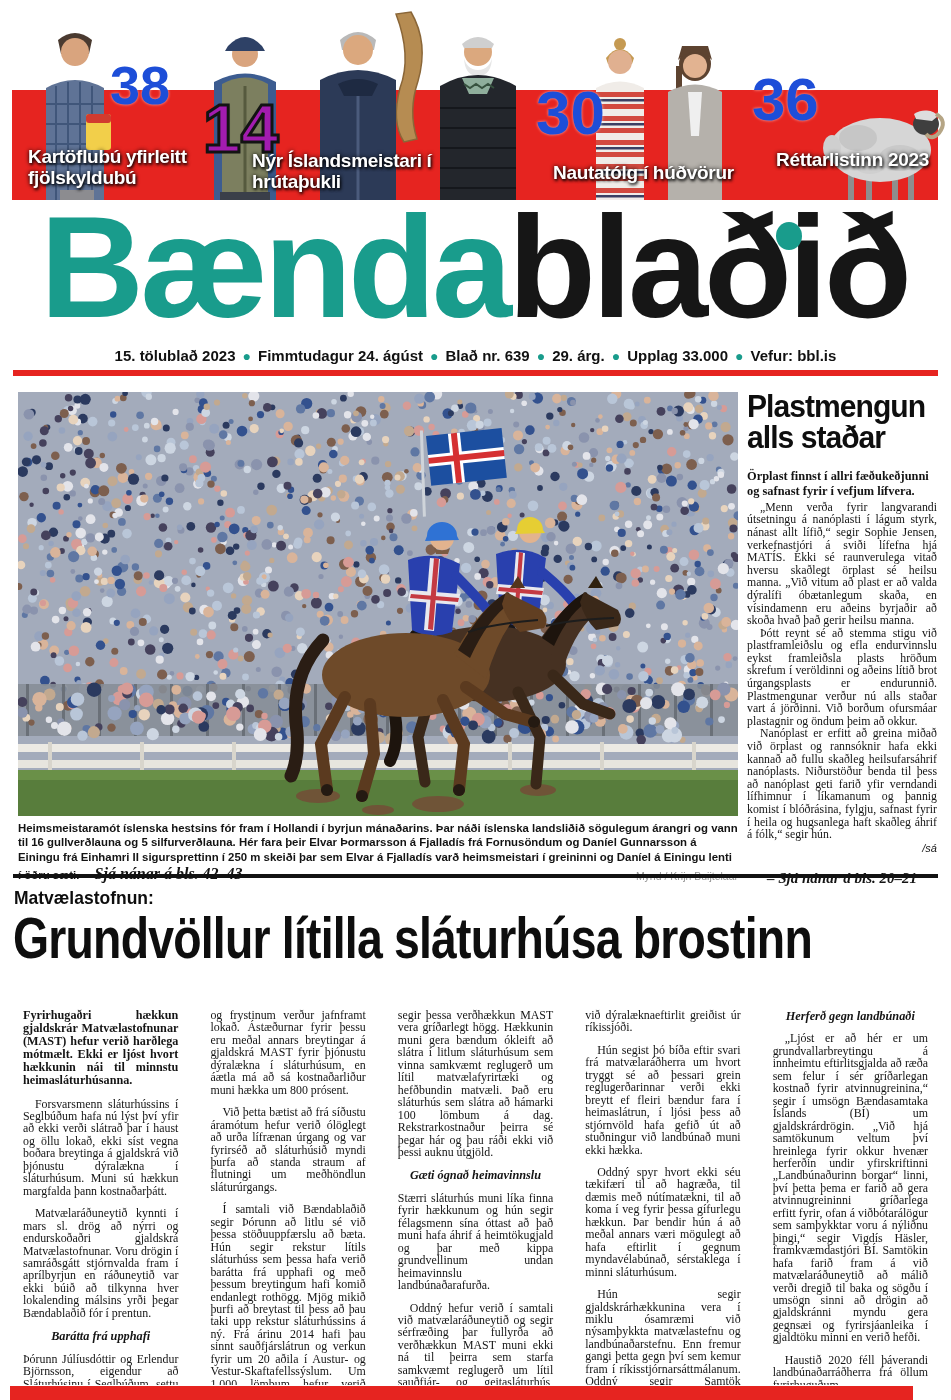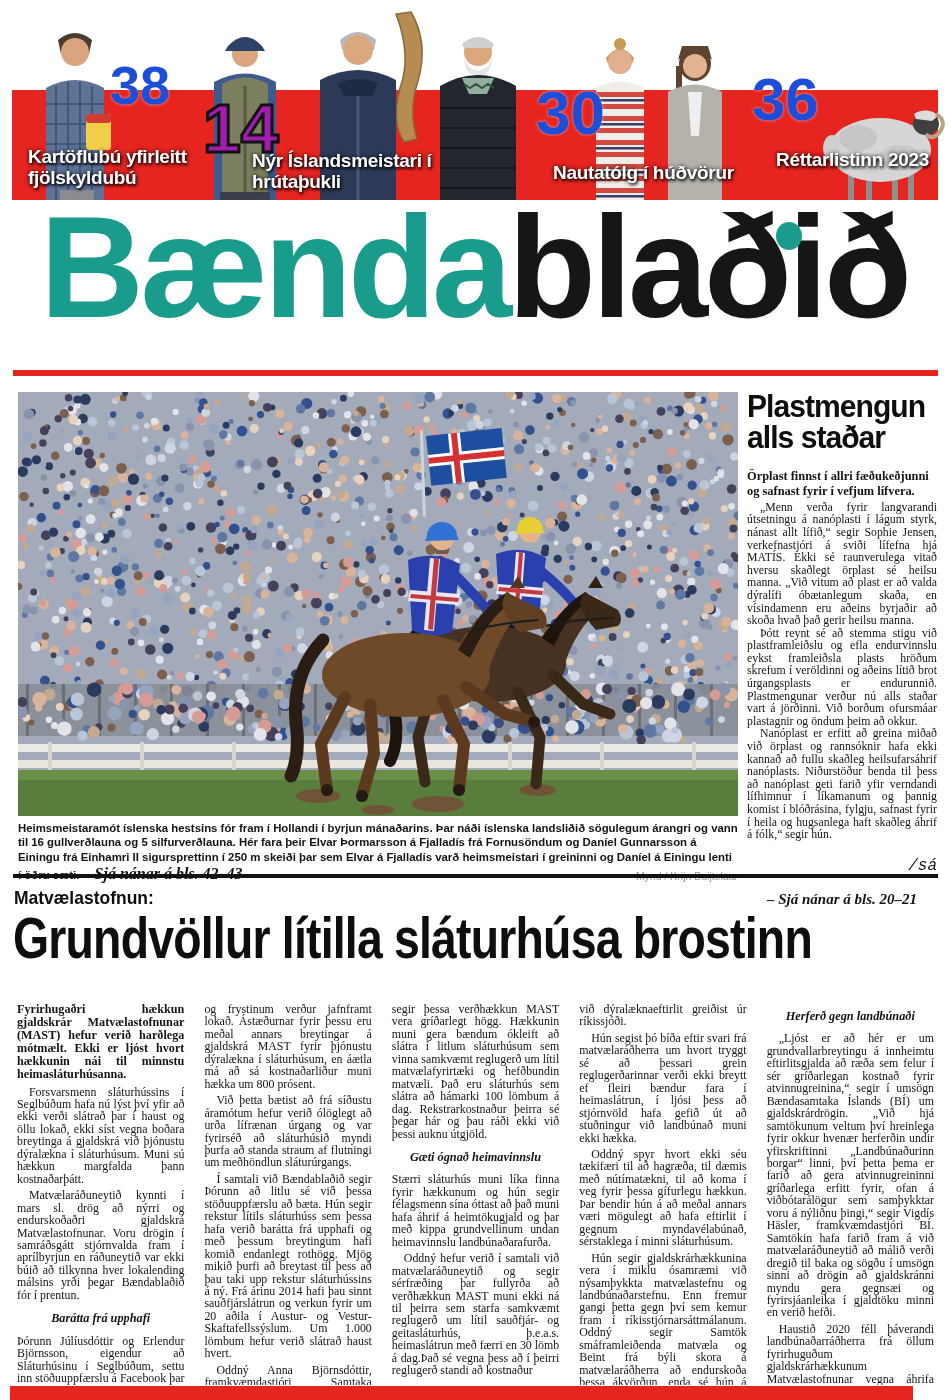--- a/index.html
+++ b/index.html
@@ -38,34 +38,34 @@
 
   #rule-black{position:absolute;left:13px;top:874px;width:925px;height:4px;background:#121212;}
 
   
   #side-article{position:absolute;left:747px;top:391px;width:190px;}
   #side-title{font-weight:bold;font-size:31px;line-height:1.0;letter-spacing:-1px;color:#0e0e0e;
               white-space:pre-line;transform:scaleX(.97);transform-origin:left top;margin-bottom:16px;}
   #side-lead{font-family:"Liberation Serif",serif;font-weight:bold;font-size:12.4px;line-height:1.2;margin-bottom:2px;}
   .side-p{font-family:"Liberation Serif",serif;font-size:11.8px;line-height:12.6px;text-align:justify;margin:0;}
   .side-p.pi{text-indent:13px;}
-  #side-signoff{font-family:Liberation Mono, monospace;font-style:italic;font-size:16px;text-align:right;margin-top:16px;}
+  #side-signoff{font-family:Liberation Sans, sans-serif;font-style:italic;font-size:11px;text-align:right;margin-top:1px;}
   #side-more{font-family:"Liberation Serif",serif;font-weight:bold;font-style:italic;font-size:15px;
              text-align:center;margin-top:16px;}
 
   
   #kicker{position:absolute;left:14px;top:887px;font-weight:bold;font-size:19px;color:#0e0e0e;
           transform:scaleX(.92);transform-origin:left top;}
   #headline{position:absolute;left:13px;top:909px;font-weight:bold;font-size:58px;line-height:1;
             letter-spacing:-1px;color:#0e0e0e;white-space:nowrap;
             transform:scaleX(.80);transform-origin:left top;}
   #columns{position:absolute;left:13px;top:999px;width:925px;height:386px;display:flex;gap:12px;overflow:hidden;}
   .col{flex:1;font-family:"Liberation Serif",serif;font-size:11.9px;line-height:12.45px;
        text-align:justify;color:#141414;}
-  .col p{margin:4px;}
+  .col p{margin:10px;}
   .col p.pi{text-indent:12px;}
   .col p.lead{font-weight:bold;font-size:12.2px;line-height:13.1px;}
   .col p.subhead{font-weight:bold;font-style:italic;text-align:center;text-indent:0;
                  margin:11px 0 10px;font-size:12.3px;}
   .sign{font-style:italic;float:right;}
 
   #bottom-redbar{position:absolute;left:10px;top:1386px;width:903px;height:14px;background:var(--accent-red,#e62420);}
 </style>
 </head>
 <body>
@@ -190,20 +190,21 @@
   <span class="teaser-cap" style="left:28px;top:146px;width:160px;">Kartöflubú yfirleitt fjölskyldubú</span>
   <span class="teaser-cap" style="left:252px;top:150px;width:260px;">Nýr Íslandsmeistari í hrútaþukli</span>
   <span class="teaser-cap" style="left:553px;top:162px;width:200px;">Nautatólg í húðvörur</span>
   <span class="teaser-cap" style="left:776px;top:149px;width:180px;">Réttarlistinn 2023</span>
 
   <div id="masthead">
     <span class="brand1">Bænda</span><span class="brand2">blað</span><span class="brand2" id="masthead-i">i</span><span class="brand2">ð</span>
     <span id="i-dot" style="left: 754px; top: 20px;"></span>
   </div>
 
+  <div id="infoline"><span>15. tölublað 2023</span><span class="dot">●</span><span>Fimmtudagur 24. ágúst</span><span class="dot">●</span><span>Blað nr. 639</span><span class="dot">●</span><span>29. árg.</span><span class="dot">●</span><span>Upplag 33.000</span><span class="dot">●</span><span>Vefur: bbl.is</span></div>
   <div id="rule-red"></div>
 
   <div id="main-photo">
     <svg width="720" height="424" viewBox="0 0 720 424" aria-hidden="true">
       <rect x="0" y="0" width="720" height="424" fill="#a3abbb"></rect>
       <g id="crowd-dots">
           <circle cx="52.8" cy="211.0" r="5.3" fill="#c2a98f"></circle>
           <circle cx="29.5" cy="35.3" r="2.8" fill="#2b3a5f"></circle>
           <circle cx="287.2" cy="38.2" r="4.1" fill="#cdd6e2"></circle>
           <circle cx="715.9" cy="163.0" r="3.1" fill="#45415c"></circle>

